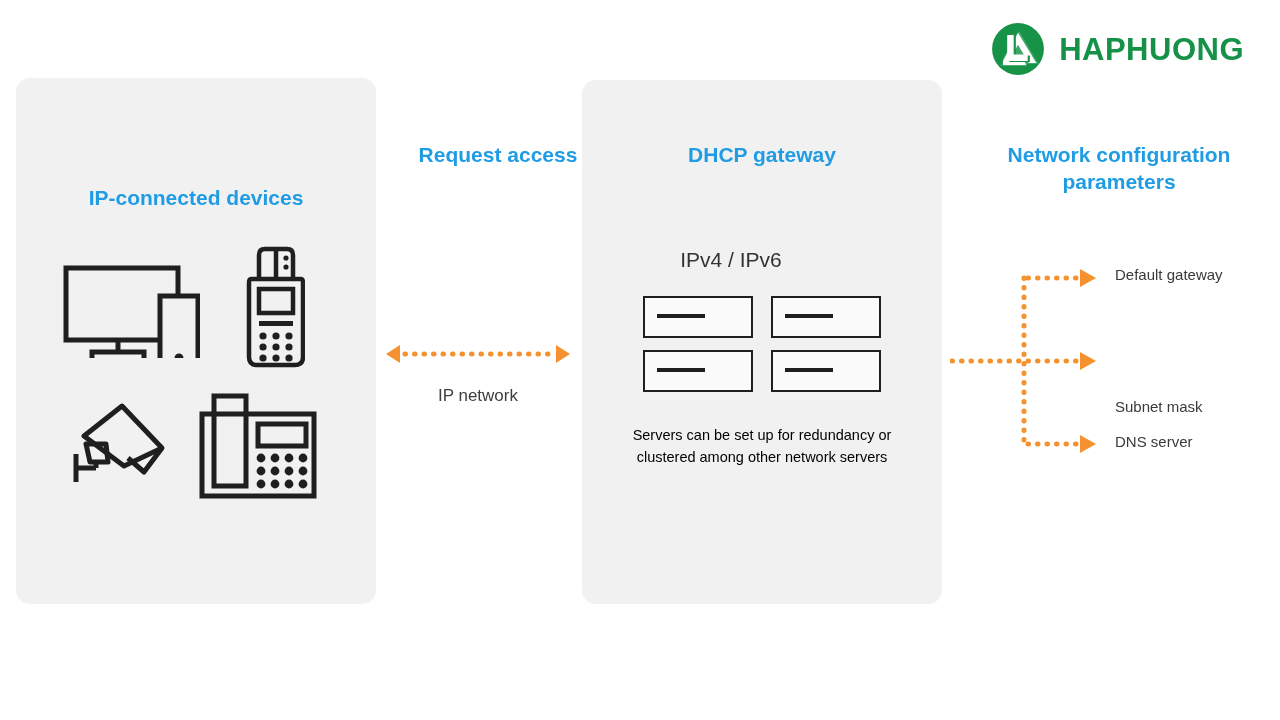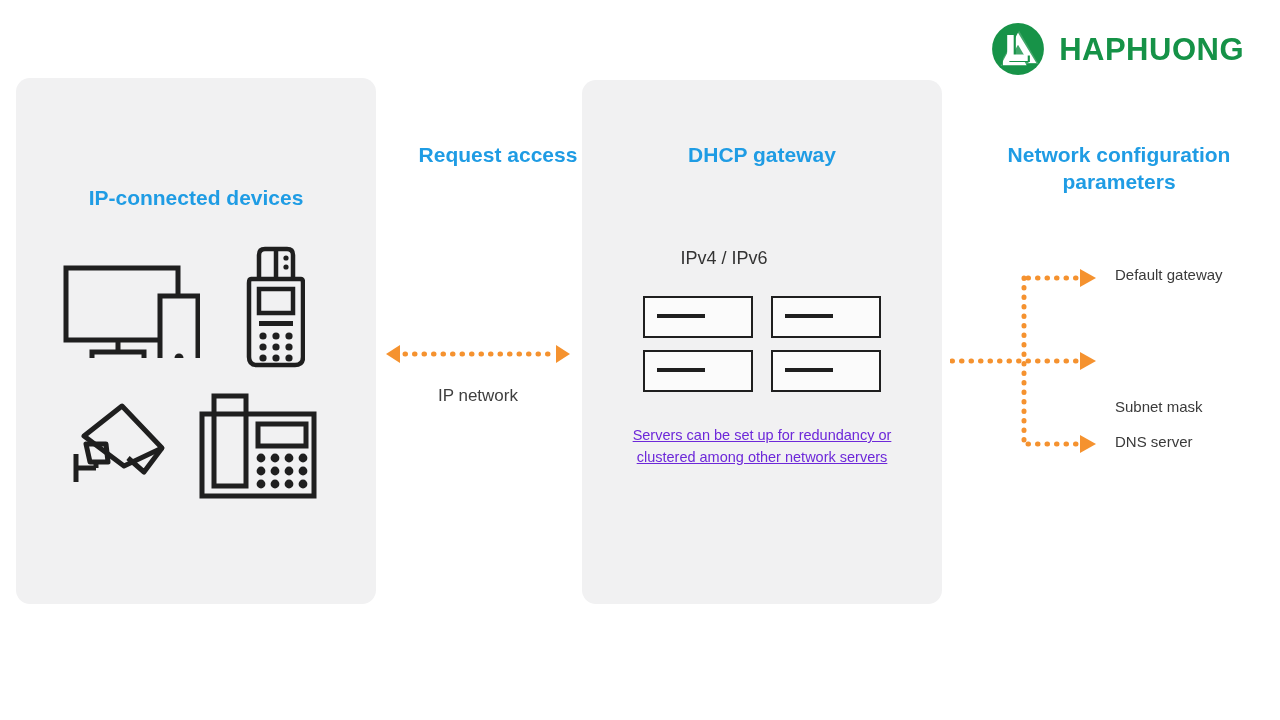--- a/index.html
+++ b/index.html
@@ -76,25 +76,25 @@
   
   .plain-label {
     position: absolute;
     color: #3f3f3f;
     font-size: 17px;
     text-align: center;
   }
   #label-ip-address { left: 380px; top: 386px; width: 196px; }
   #label-ip-version {
     left: 582px; top: 248px; width: 284px;
-    font-size: 18px; color: #333333;
+    font-size: 21px; color: #333333; padding-left: 7px;
   }
   #caption-servers {
     left: 620px; top: 424px; width: 284px;
-    font-size: 14.5px; color: #6d28d9; line-height: 1.55; text-decoration: underline;
+    font-size: 14.5px; color: #000000; line-height: 1.55;
   }
 
   
   .icon-cell { position: absolute; }
   #icon-computer { left: 60px;  top: 248px; }
   #icon-scanner  { left: 245px; top: 245px; }
   #icon-camera   { left: 66px;  top: 396px; }
   #icon-phone    { left: 198px; top: 392px; }
 
   

